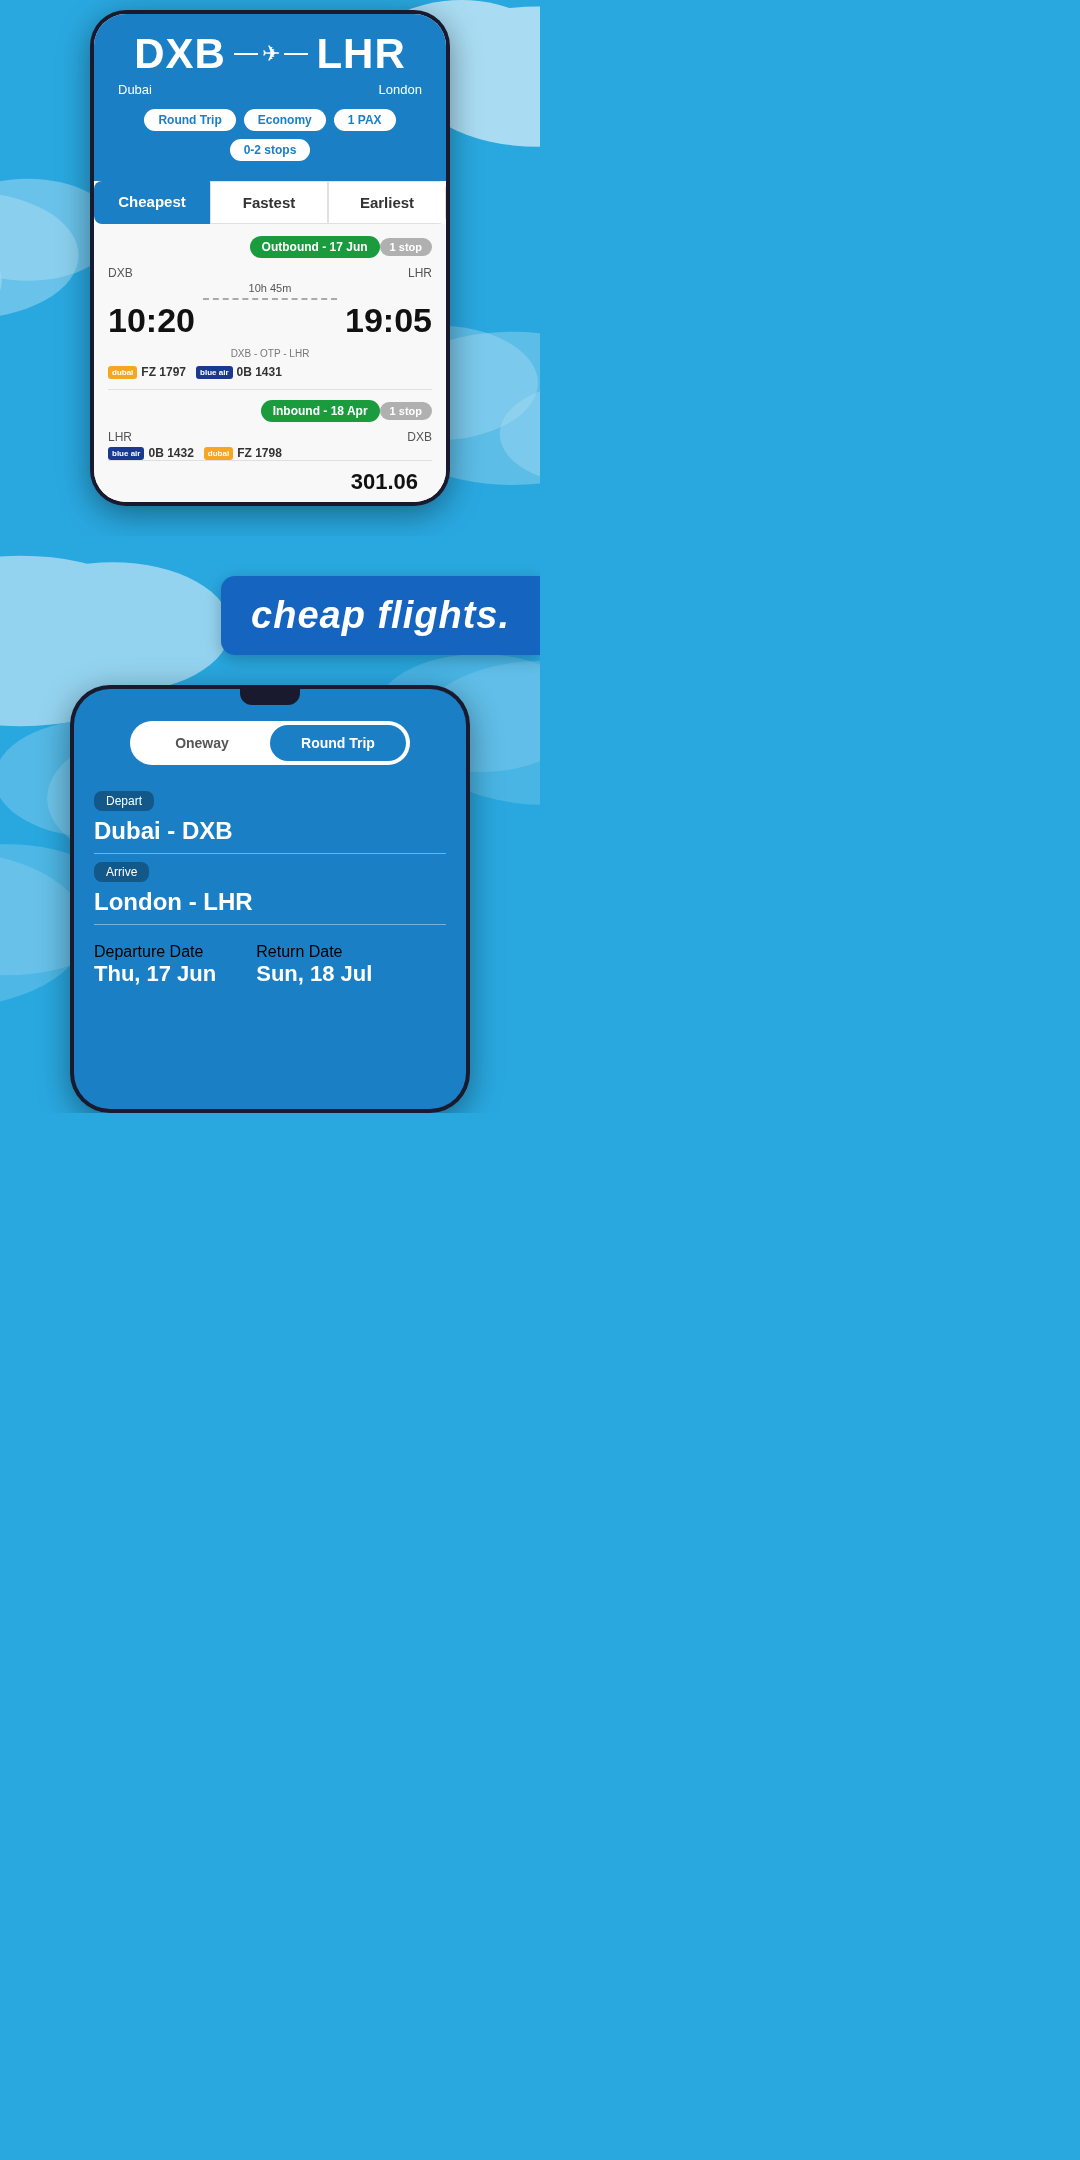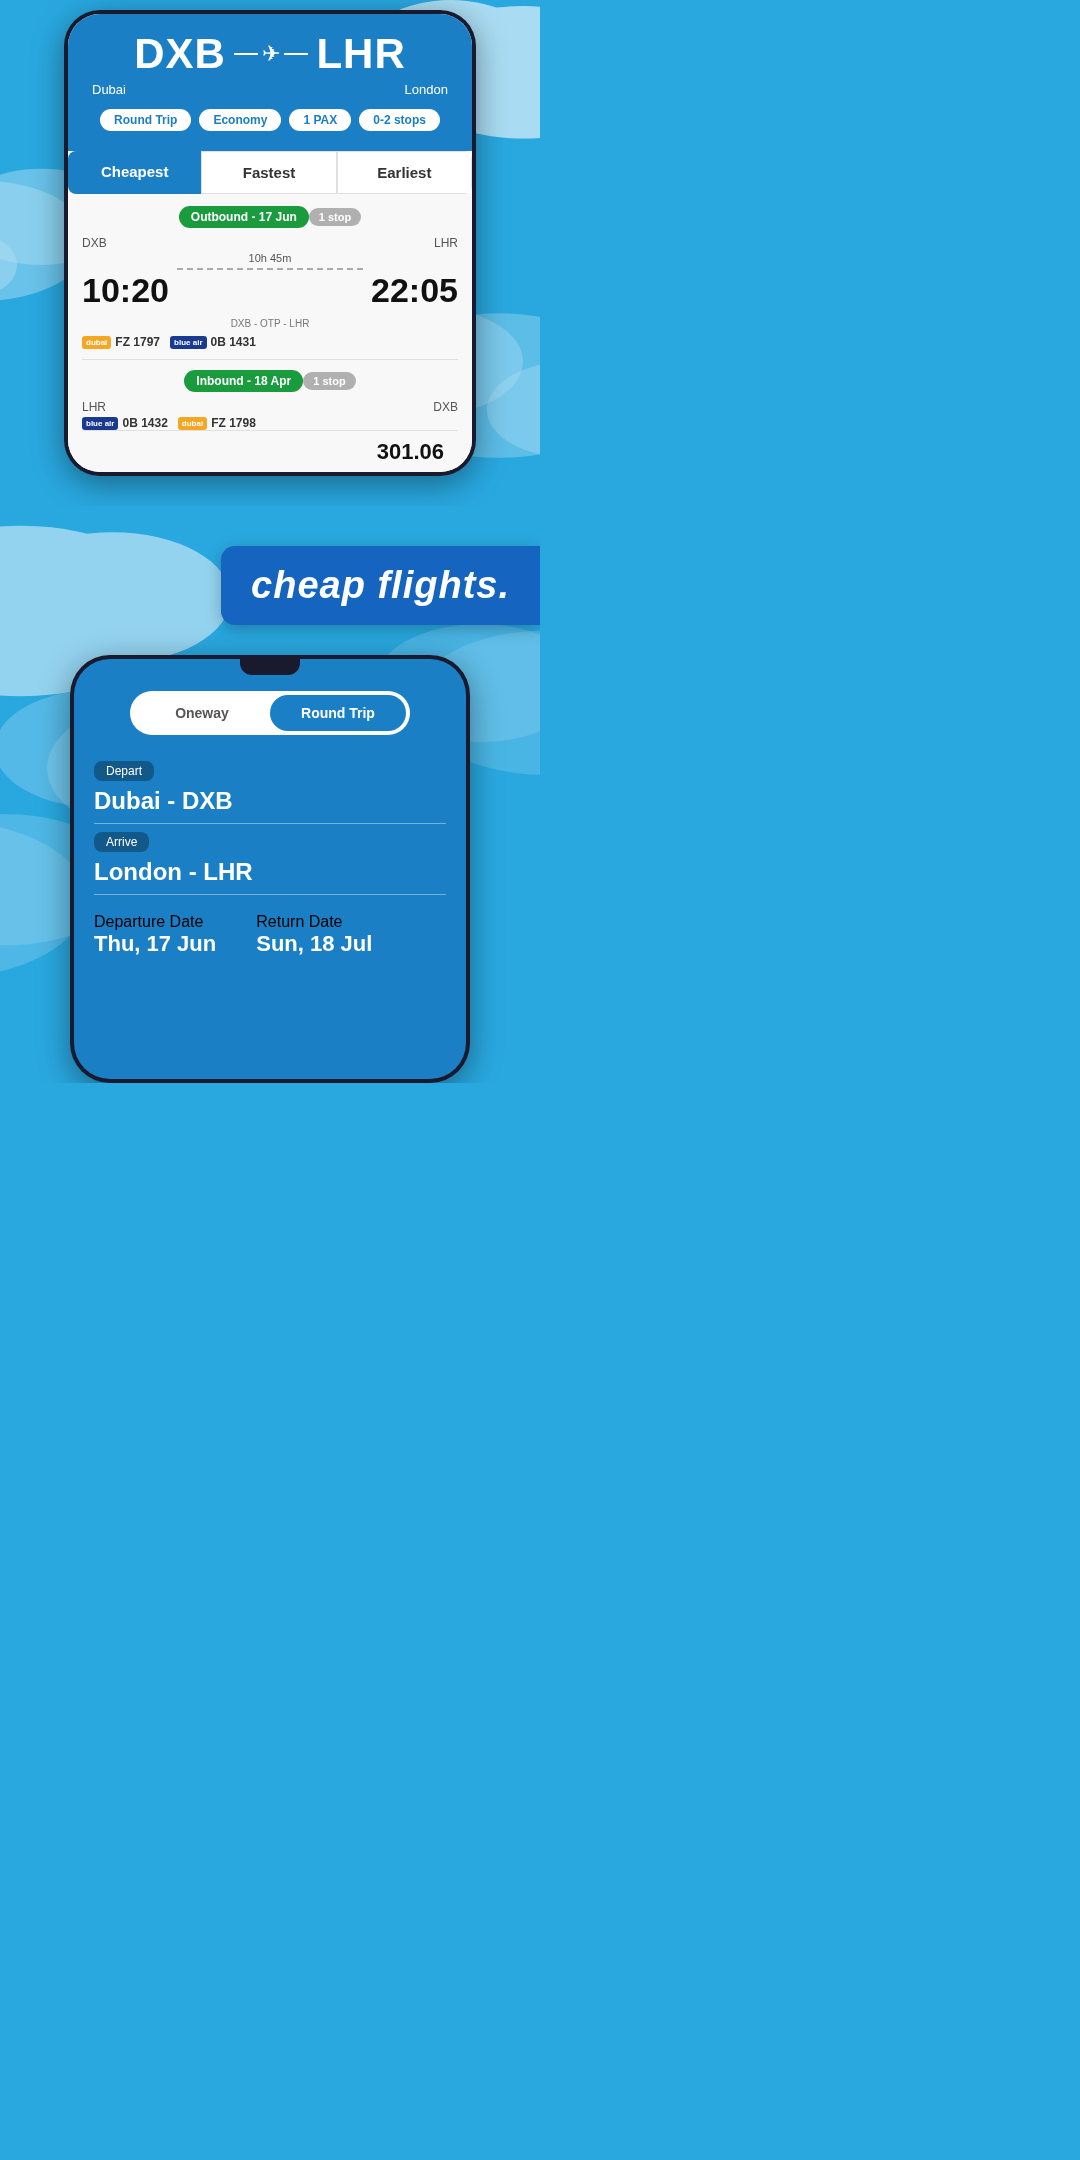--- a/index.html
+++ b/index.html
@@ -10,21 +10,21 @@
       background: #29a8e0;
       font-family: 'Arial', sans-serif;
       overflow-x: hidden;
       position: relative;
     }
 
     
     .phone-top {
       position: relative;
       z-index: 2;
-      width: 412px;
+      width: 360px;
       margin: 0 auto;
       background: #1a1a2e;
       border-radius: 36px;
       padding: 4px;
       box-shadow: 0 8px 32px rgba(0,0,0,0.4);
       margin-top: 10px;
     }
 
     .phone-top-inner {
       background: white;
@@ -121,21 +121,21 @@
     }
 
     
     .flight-section {
       padding: 12px 14px;
       background: #f8f8f8;
     }
 
     .segment-header {
       display: flex;
-      justify-content: center;
+      justify-content: flex-end;
       align-items: center;
       margin-bottom: 8px;
     }
 
     .segment-badge {
       background: #1a9c3e;
       color: white;
       border-radius: 14px;
       padding: 4px 12px;
       font-size: 12px;
@@ -433,21 +433,21 @@
           <span>DXB</span>
           <span>LHR</span>
         </div>
         <div class="flight-times">
           <span class="time-big">10:20</span>
           <div class="duration-info">
             <div class="duration-text">10h 45m</div>
             <div class="dashed-line"></div>
             <div class="duration-route">DXB - OTP - LHR</div>
           </div>
-          <span class="time-big">22:05</span>
+          <span class="time-big">19:05</span>
         </div>
         <div class="airline-row">
           <div class="airline-badge">
             <span class="airline-logo-dubai">dubai</span>
             <span>FZ 1797</span>
           </div>
           <div class="airline-badge">
             <span class="airline-logo-blue">blue air</span>
             <span>0B 1431</span>
           </div>

